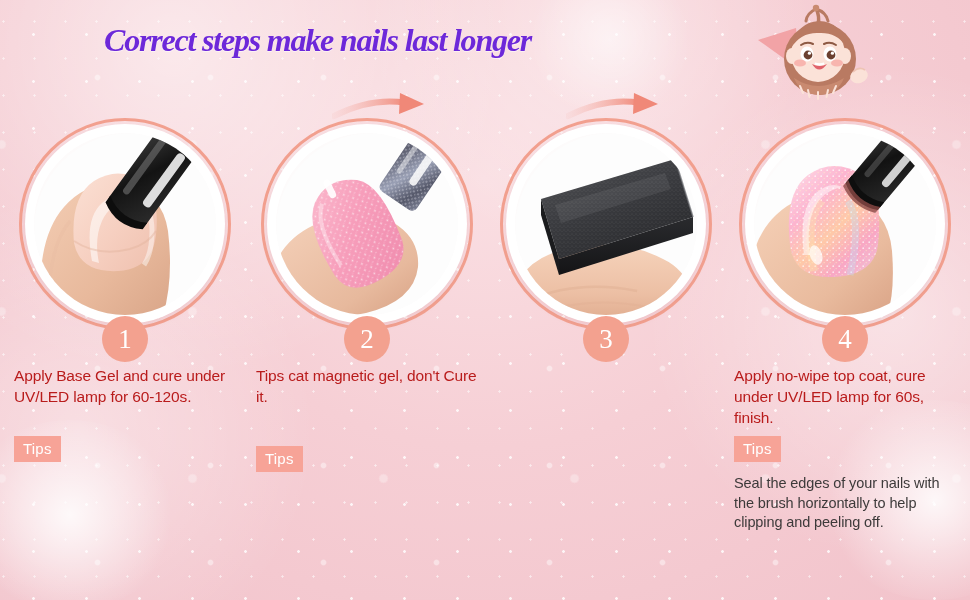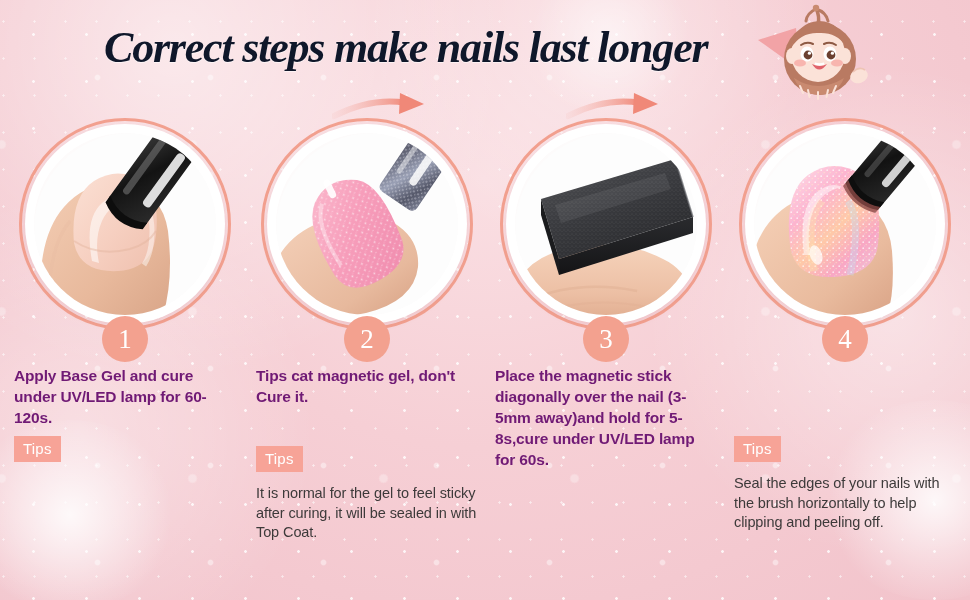--- a/index.html
+++ b/index.html
@@ -35,22 +35,22 @@
   }
   .glow{ position:absolute; border-radius:50%; pointer-events:none;
          background:radial-gradient(circle, rgba(255,255,255,.85) 0%, rgba(255,255,255,0) 70%); }
 
   
   .header{ position:absolute; left:0; top:0; width:970px; height:108px; }
   .title{
     position:absolute; left:104px; top:22px;
     font-family:"Liberation Serif", serif;
     font-style:italic; font-weight:700;
-    font-size:44px; letter-spacing:-1.2px;
-    color:#0f172a;
+    font-size:32px; letter-spacing:-1.2px;
+    color:#6d28d9;
     white-space:nowrap;
     text-shadow: 0 1px 0 rgba(255,255,255,.55);
   }
   
   .mascot{ position:absolute; left:756px; top:2px; width:130px; height:104px; }
   .mascot svg{ display:block; }
 
   
   .arrow{ position:absolute; width:110px; height:48px; pointer-events:none; }
   .arrow svg{ display:block; }
@@ -85,23 +85,22 @@
     background:#f3a18f;
     color:#ffffff;
     font-family:"Liberation Serif", serif;
     font-size:27px; line-height:46px; text-align:center;
     z-index:4;
   }
 
   
   .body-txt{
     position:absolute; left:10px; right:10px; top:365px;
-    font-size:15.5px; line-height:1.36; color:#701a75;
+    font-size:15.5px; line-height:1.36; color:#b91c1c;
     letter-spacing:-.15px;
-    font-weight:bold;
   }
   .tips-badge{
     position:absolute; left:10px;
     display:inline-block;
     background:#f7a397; color:#ffffff;
     font-size:15px; line-height:1;
     padding:5px 9px 6px 9px;
     letter-spacing:.2px;
   }
   .tips-txt{
@@ -307,21 +306,20 @@
                 <rect x="120" y="-6" width="5" height="56" rx="2.5" fill="#ffffff" opacity=".45"></rect>
               </g>
             </g>
           </svg>
         </div>
       </div>
     </div>
     <div class="badge">2</div>
     <div class="body-txt">Tips cat magnetic gel, don't Cure it.</div>
     <div class="tips-badge">Tips</div>
-    <div class="tips-txt">It is normal for the gel to feel sticky after curing, it will be sealed in with Top Coat.</div>
   </div>
 
   <div class="step s3">
     <div class="photo-wrap">
       <div class="ring-outer"></div>
       <div class="ring-inner">
         <div class="photo">
           <svg width="194" height="194" viewBox="0 0 194 194" xmlns="http://www.w3.org/2000/svg">
             <defs>
               <clipPath id="c3">
@@ -361,21 +359,20 @@
 
               <path d="M40 72 L150 40 L156 56 L46 90 Z" fill="#ffffff" opacity=".07"></path>
 
               <path d="M160 26 L178 84" stroke="#6e6f74" stroke-width="1.6" opacity=".7"></path>
             </g>
           </svg>
         </div>
       </div>
     </div>
     <div class="badge">3</div>
-    <div class="body-txt">Place the magnetic stick diagonally over the nail (3-5mm away)and hold for 5-8s,cure under UV/LED lamp for 60s.</div>
   </div>
 
   <div class="step s4">
     <div class="photo-wrap">
       <div class="ring-outer"></div>
       <div class="ring-inner">
         <div class="photo">
           <svg width="194" height="194" viewBox="0 0 194 194" xmlns="http://www.w3.org/2000/svg">
             <defs>
               <clipPath id="c4">
@@ -424,17 +421,18 @@
                 <rect x="131" y="-10" width="8" height="60" rx="4" fill="#ffffff" opacity=".8"></rect>
                 <path d="M104 62 q21 12 42 0 l0 10 q-21 12 -42 0 Z" fill="#0e0e0e"></path>
                 <path d="M104 68 q21 12 42 0 l0 8 q-21 10 -42 0 Z" fill="#8c4a46" opacity=".8"></path>
               </g>
             </g>
           </svg>
         </div>
       </div>
     </div>
     <div class="badge">4</div>
+    <div class="body-txt">Apply no-wipe top coat, cure under UV/LED lamp for 60s, finish.</div>
     <div class="tips-badge">Tips</div>
     <div class="tips-txt">Seal the edges of your nails with the brush horizontally to help clipping and peeling off.</div>
   </div>
 
 </div>
 
 </body></html>

